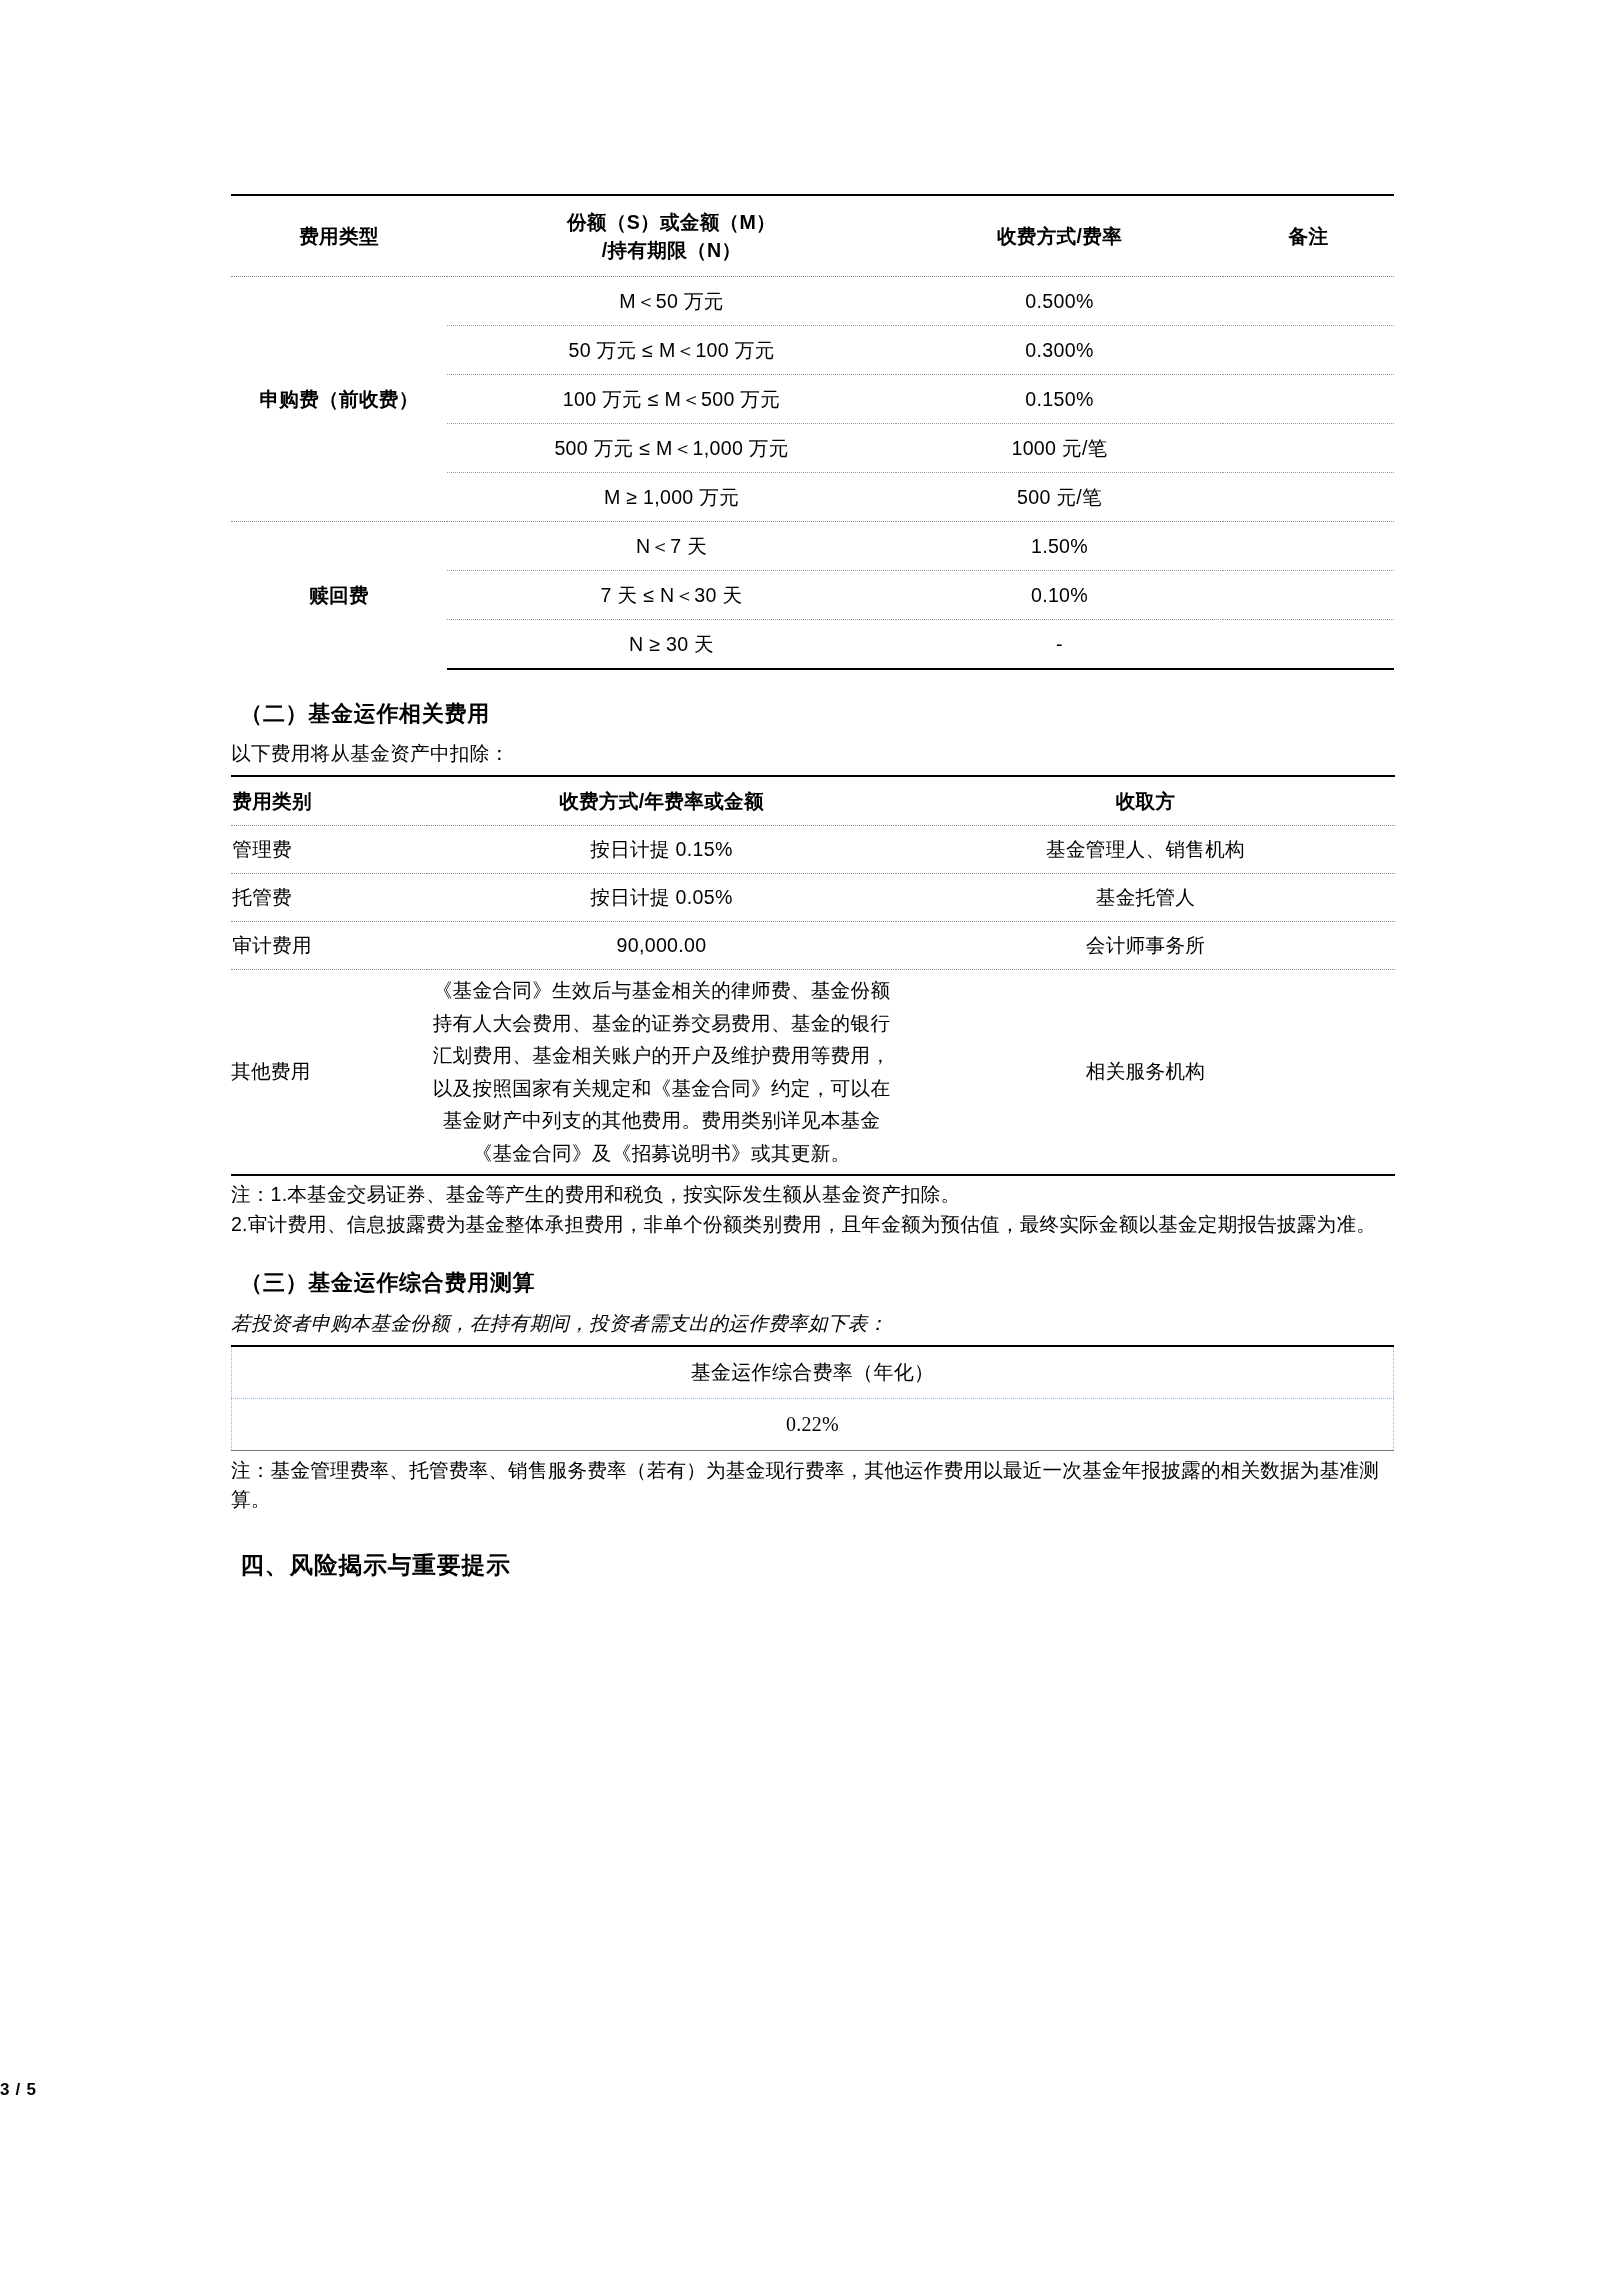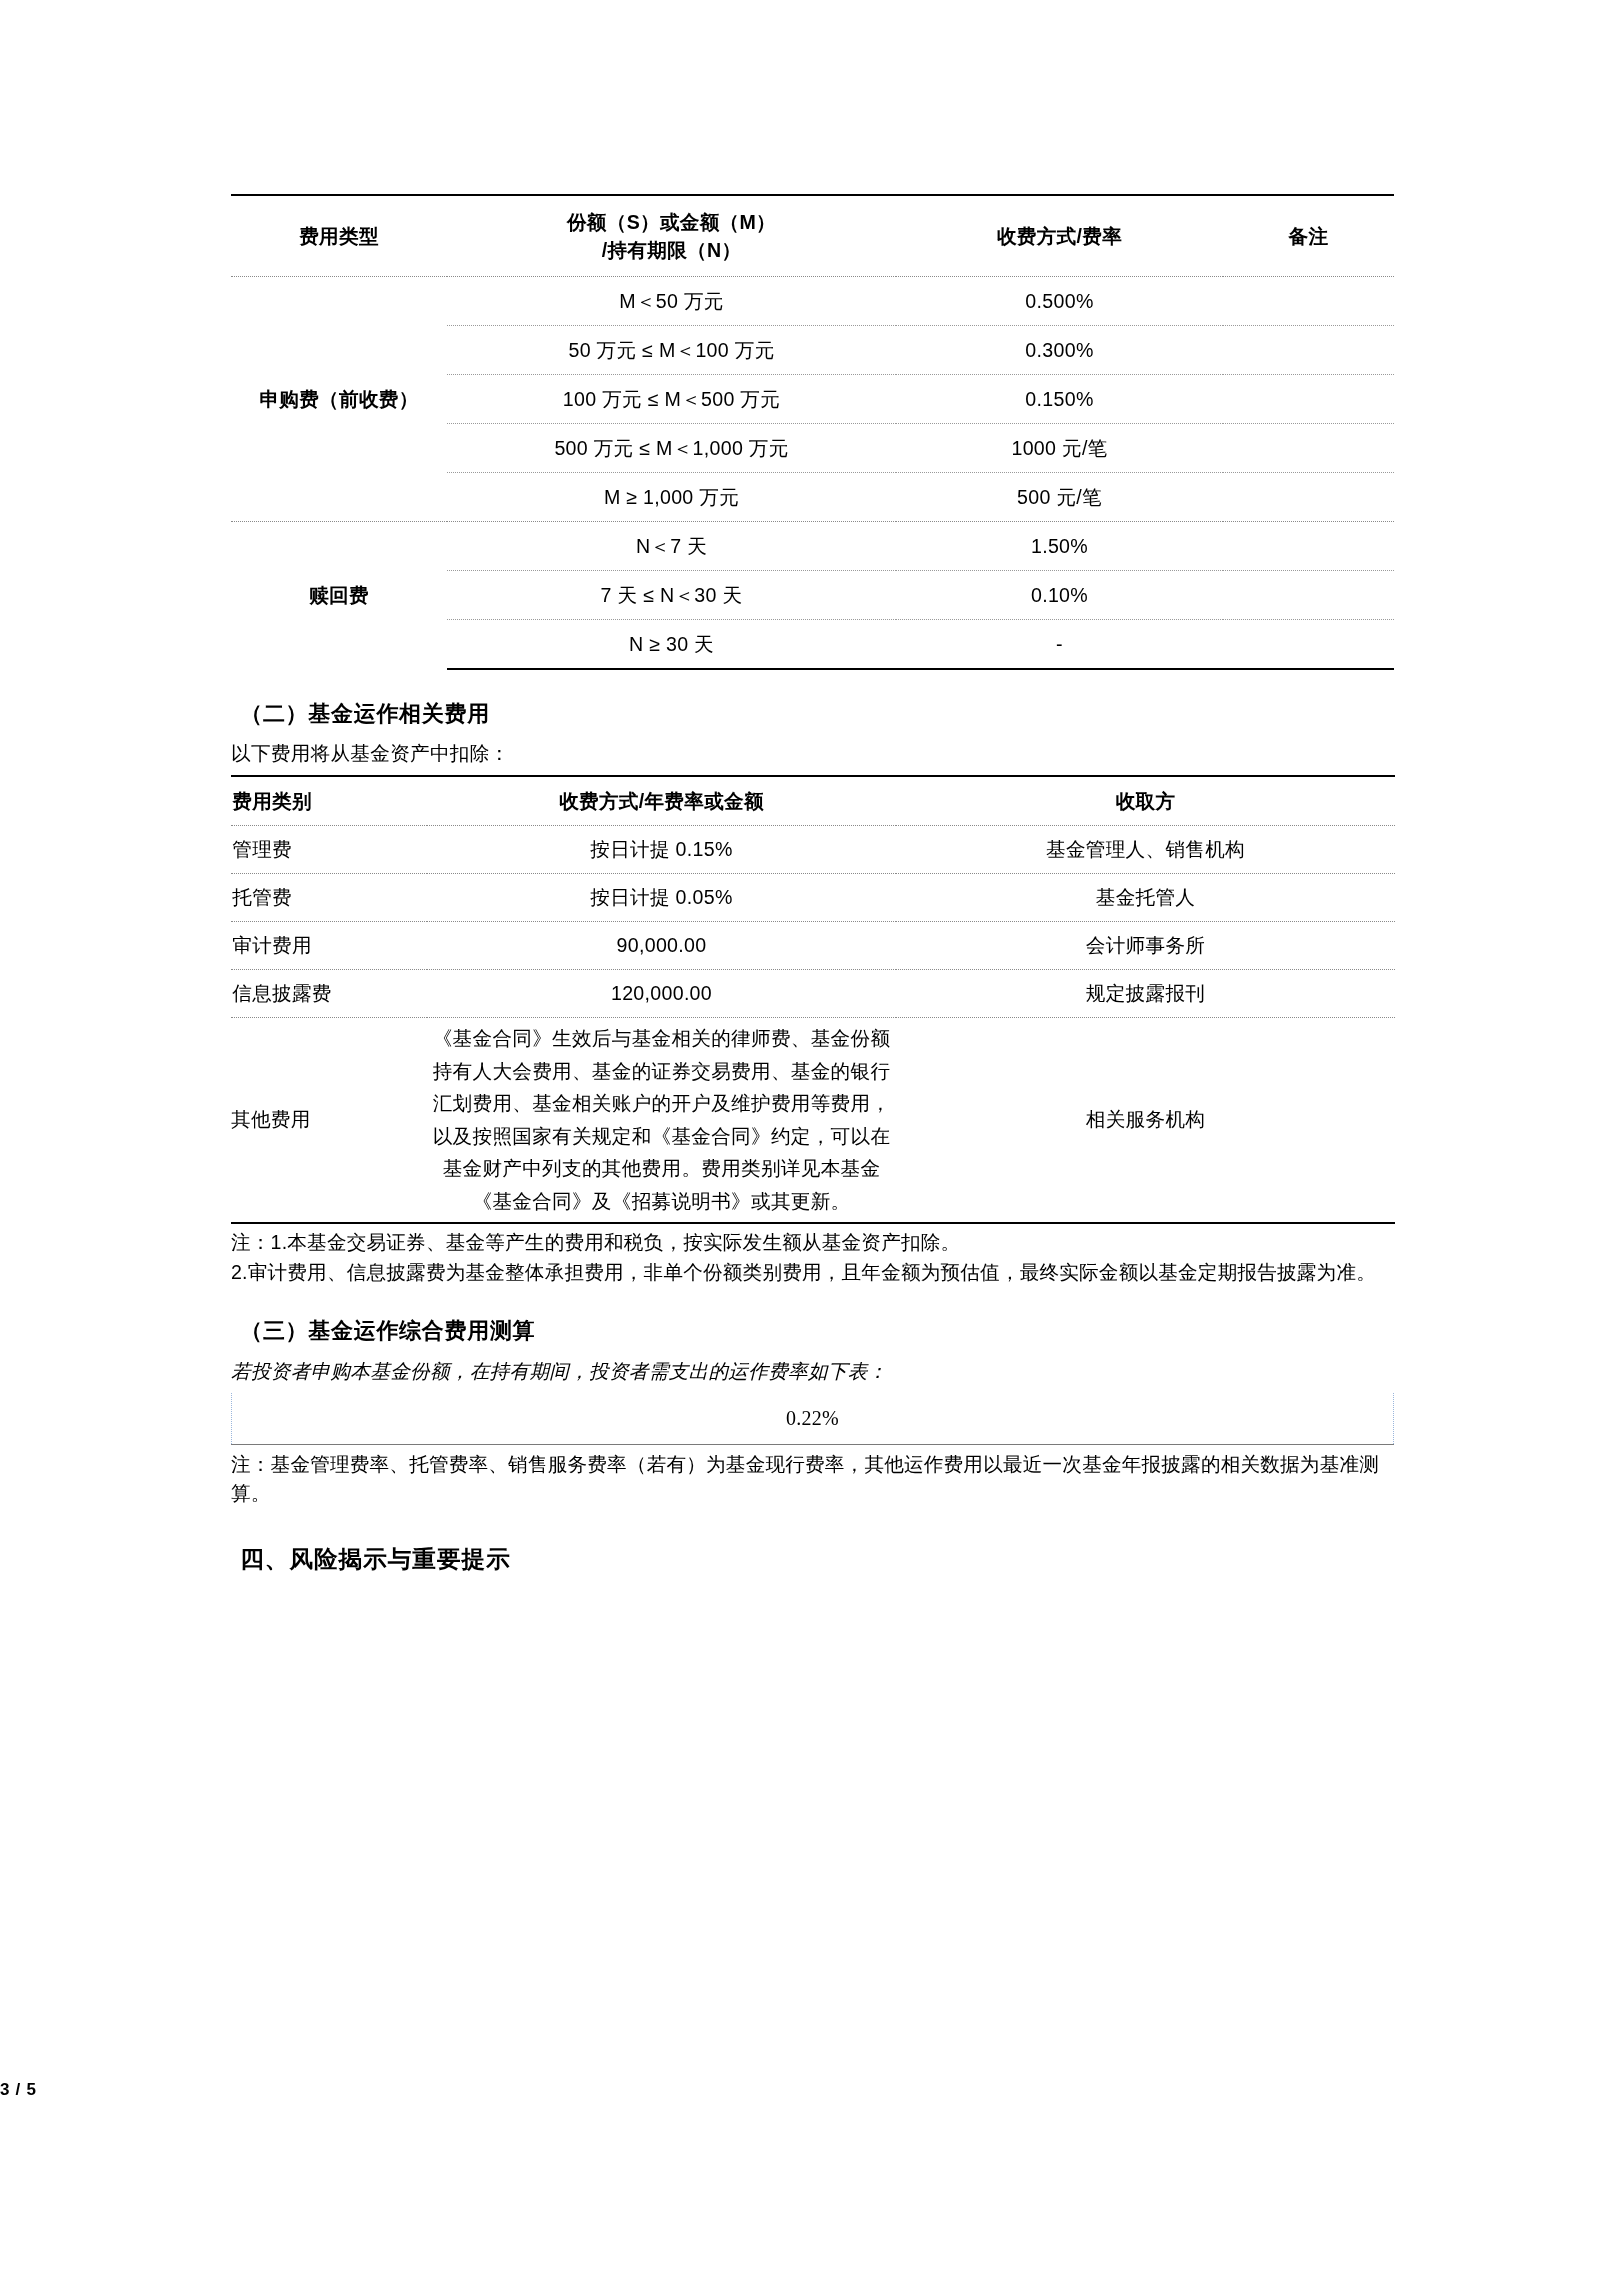--- a/index.html
+++ b/index.html
@@ -277,43 +277,41 @@
         <tr class="data-row">
           <td class="c1">托管费</td>
           <td class="c2">按日计提 0.05%</td>
           <td class="c3">基金托管人</td>
         </tr>
         <tr class="data-row">
           <td class="c1">审计费用</td>
           <td class="c2">90,000.00</td>
           <td class="c3">会计师事务所</td>
         </tr>
-        <tr class="data-row">
-          <td class="c1">信息披露费</td>
-          <td class="c2">120,000.00</td>
-          <td class="c3">规定披露报刊</td>
-        </tr>
         <tr class="other-row">
           <td class="c1">其他费用</td>
           <td class="c2 para">《基金合同》生效后与基金相关的律师费、基金份额持有人大会费用、基金的证券交易费用、基金的银行汇划费用、基金相关账户的开户及维护费用等费用，以及按照国家有关规定和《基金合同》约定，可以在基金财产中列支的其他费用。费用类别详见本基金《基金合同》及《招募说明书》或其更新。</td>
           <td class="c3">相关服务机构</td>
         </tr>
       </tbody>
     </table>
 
     <div class="note-block">
       <p>注：1.本基金交易证券、基金等产生的费用和税负，按实际发生额从基金资产扣除。</p>
       <p>2.审计费用、信息披露费为基金整体承担费用，非单个份额类别费用，且年金额为预估值，最终实际金额以基金定期报告披露为准。</p>
     </div>
 
     <div class="sec-heading" style="margin-top:29px; margin-left:9.2px;">（三）基金运作综合费用测算</div>
     <div class="sec-lead" style="margin-top:11.8px;font-style:italic;">若投资者申购本基金份额，在持有期间，投资者需支出的运作费率如下表：</div>
 
     <table id="comprehensive-rate-table" style="margin-top:7.9px;">
       <tbody>
+        <tr class="h-row">
+          <td>基金运作综合费率（年化）</td>
+        </tr>
         <tr class="v-row">
           <td>0.22%</td>
         </tr>
       </tbody>
     </table>
 
     <div class="note-block" style="margin-top:5.2px;">
       <p>注：基金管理费率、托管费率、销售服务费率（若有）为基金现行费率，其他运作费用以最近一次基金年报披露的相关数据为基准测算。</p>
     </div>
 

